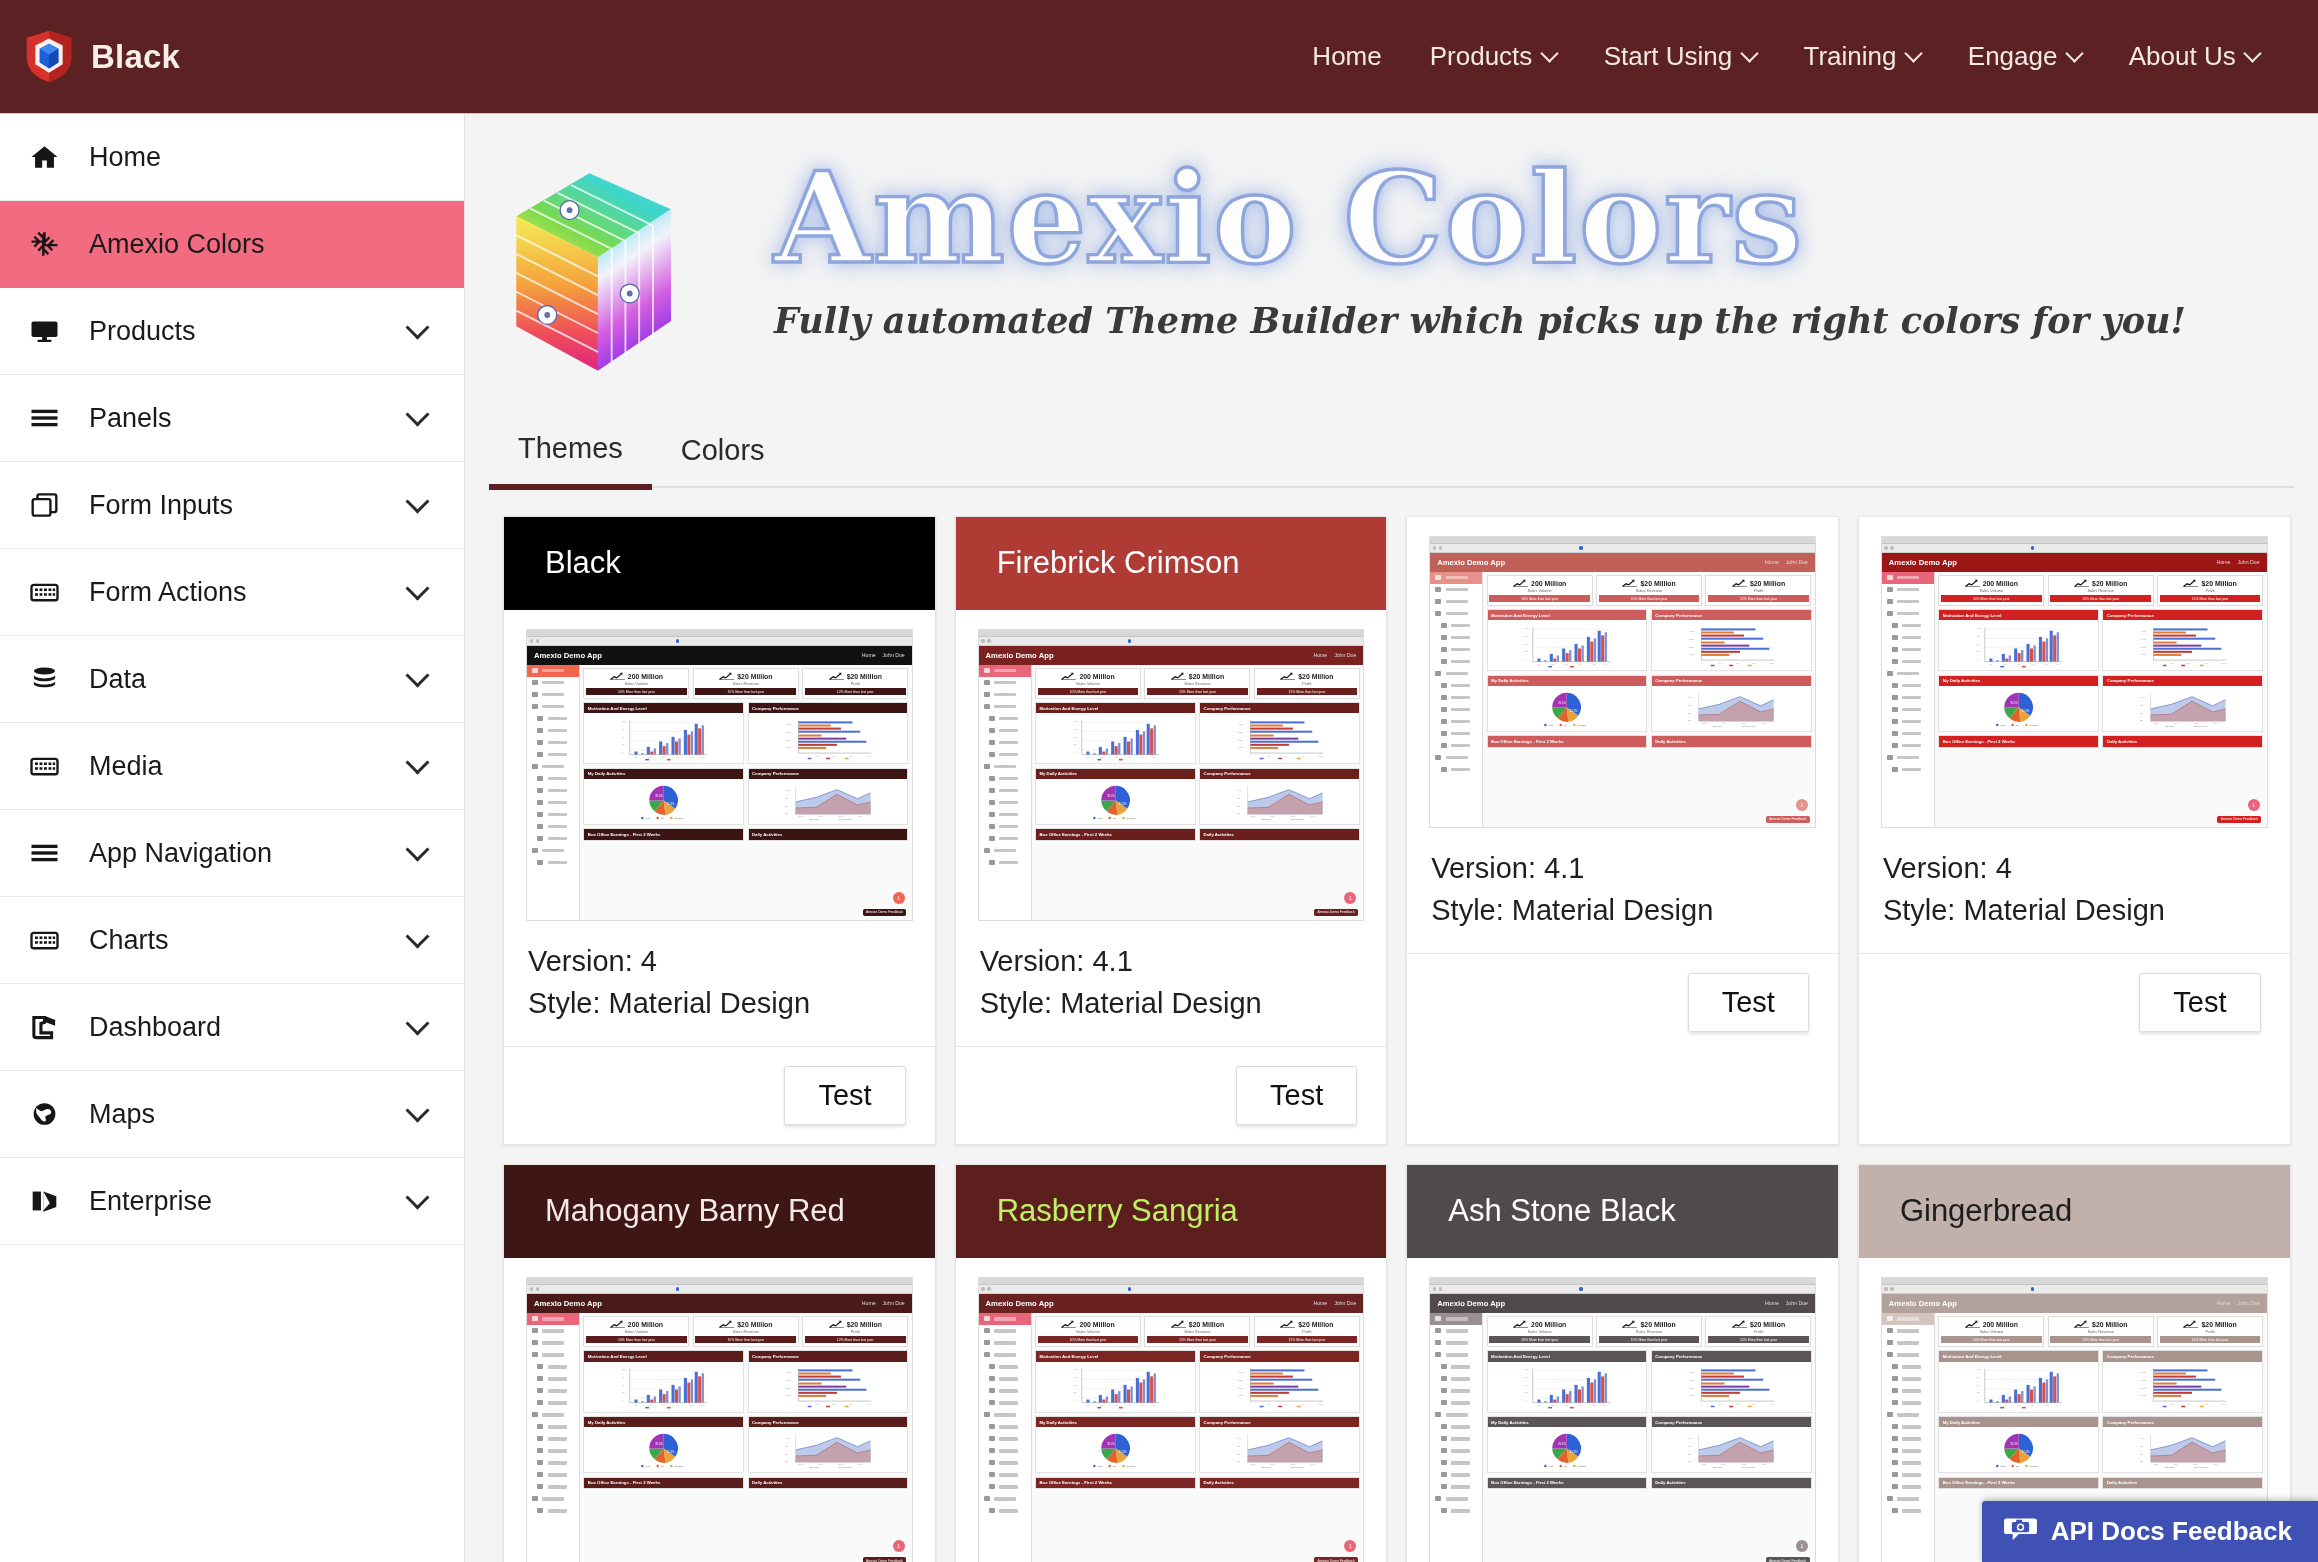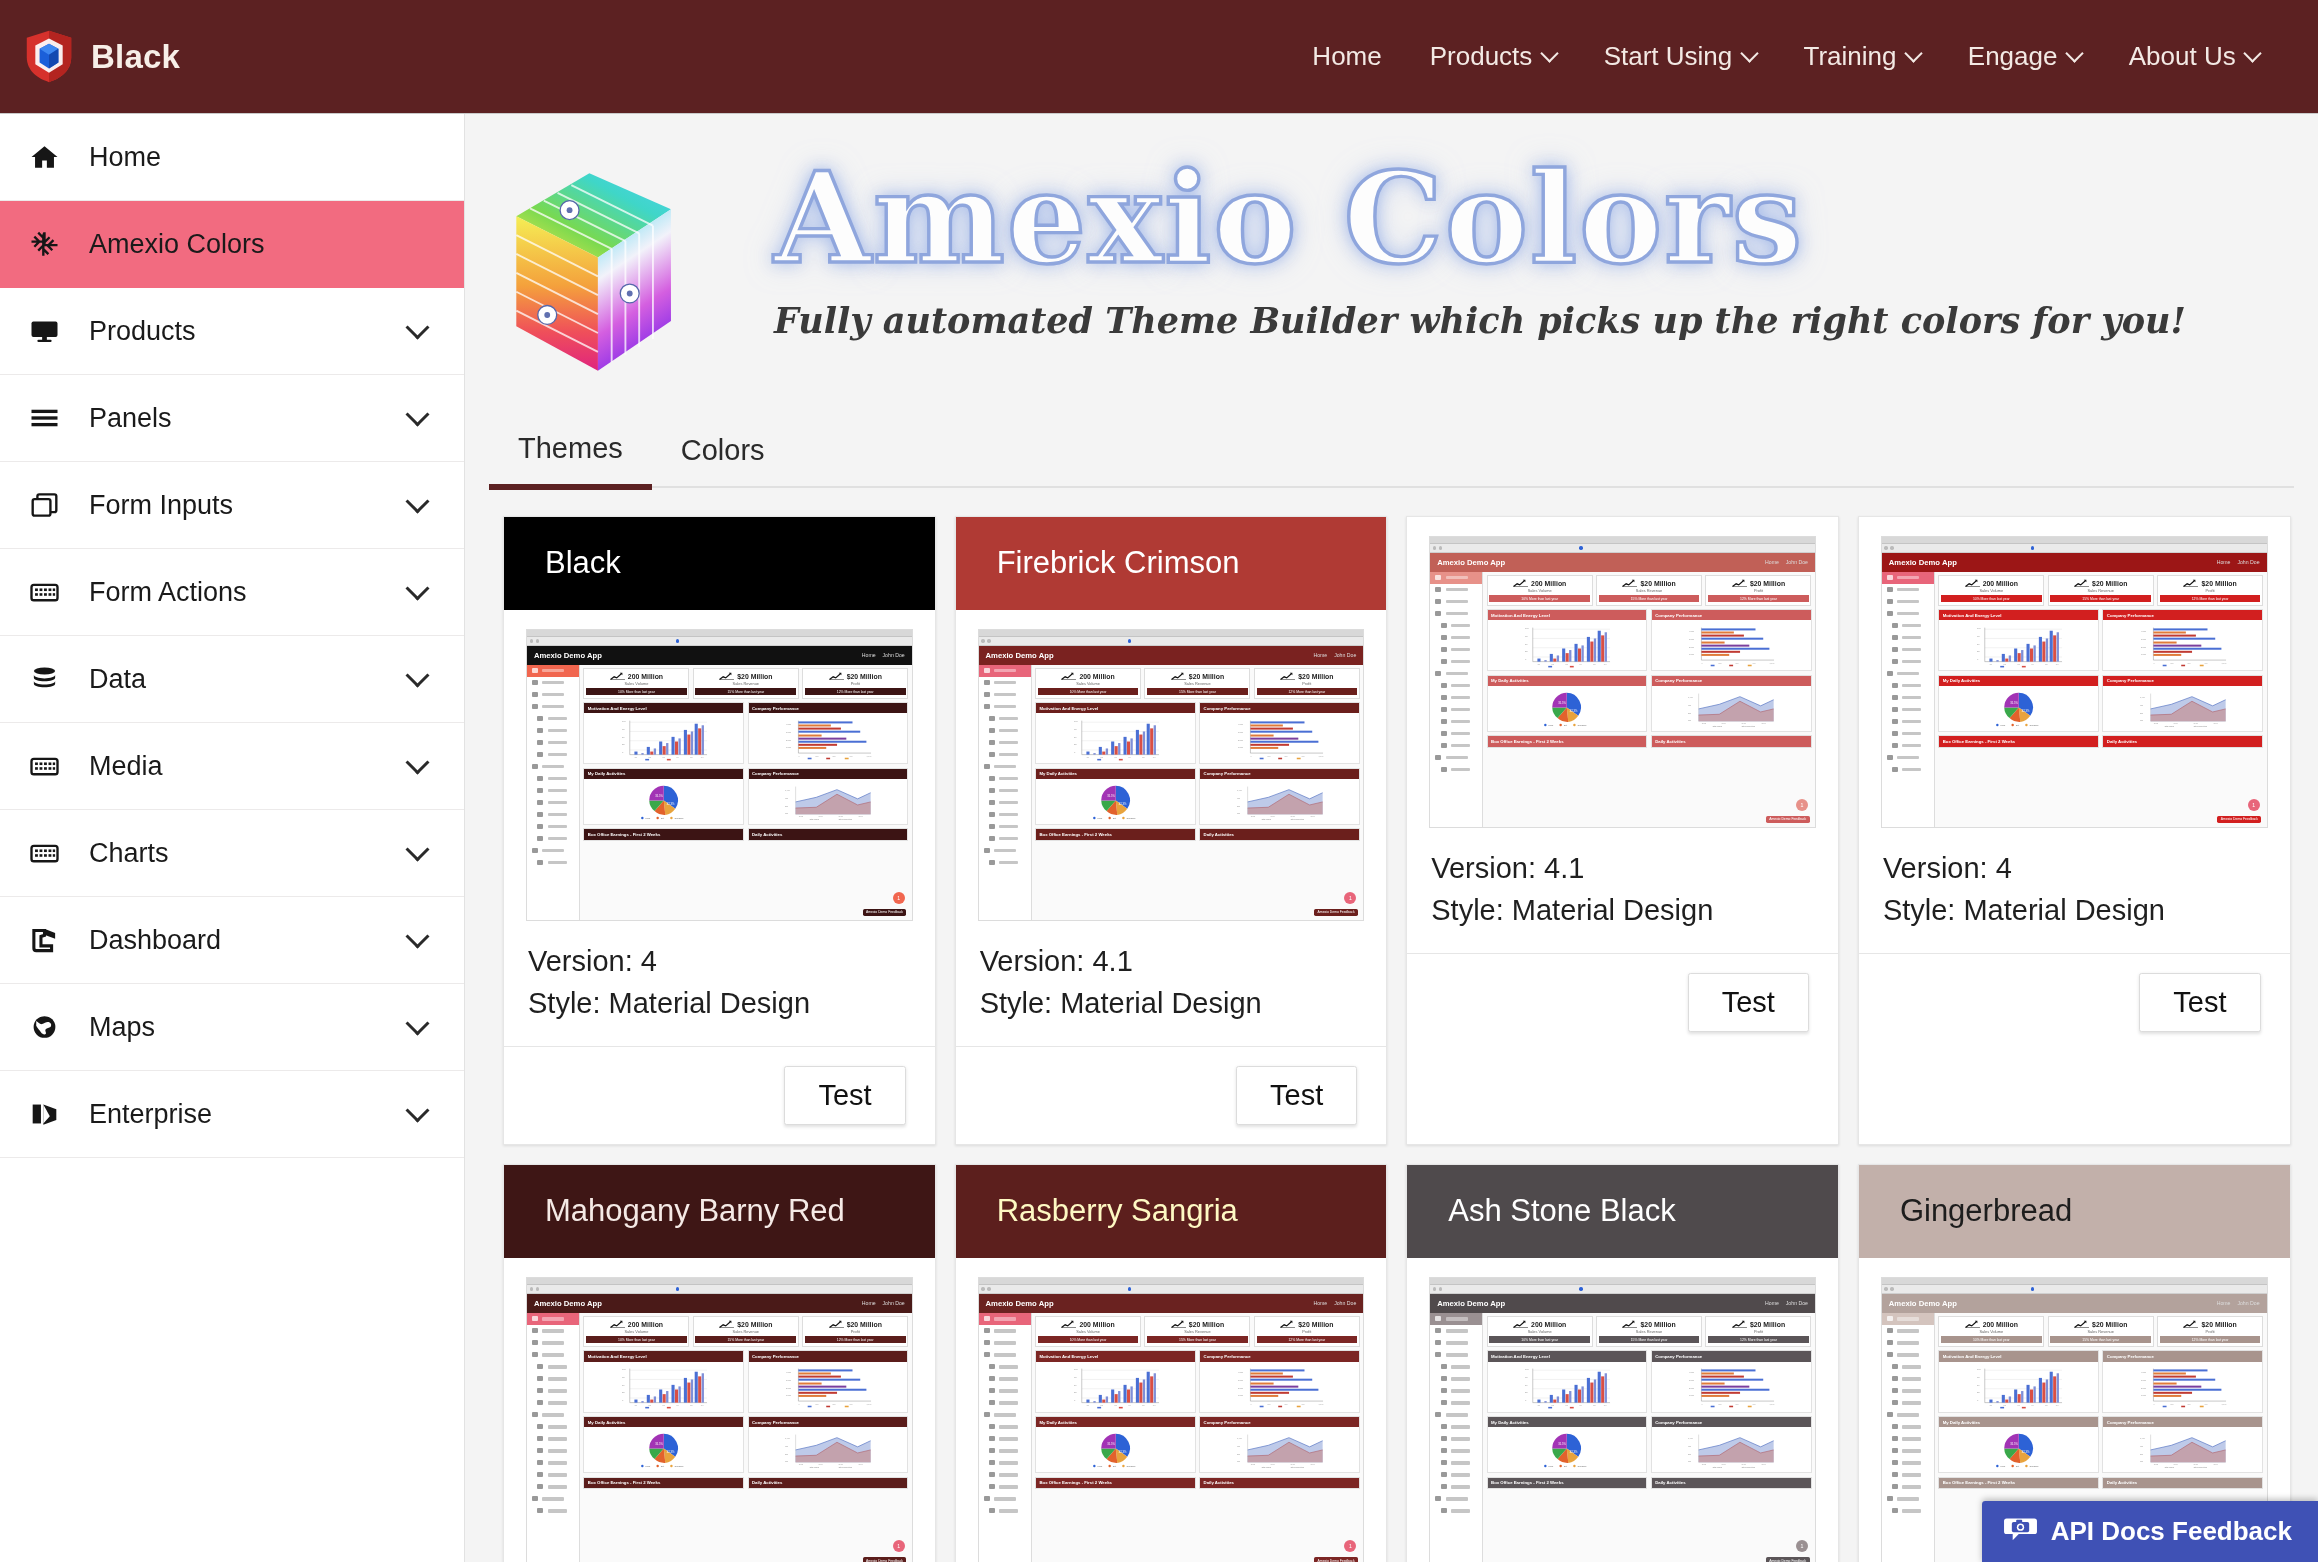--- a/index.html
+++ b/index.html
@@ -323,20 +323,31 @@
             <rect x="19" y="12" width="2" height="2.2"></rect>
           </g>
         </svg>
       </span>
       <span class="side-label">Media</span>
       <i class="side-chev"></i>
     </div>
     <div class="side-item">
       <span class="side-ico">
         <svg width="29" height="26" viewBox="0 0 24 22" fill="#161616">
+          <rect x="1" y="4" width="22" height="2.8"></rect>
+          <rect x="1" y="9.6" width="22" height="2.8"></rect>
+          <rect x="1" y="15.2" width="22" height="2.8"></rect>
+        </svg>
+      </span>
+      <span class="side-label">App Navigation</span>
+      <i class="side-chev"></i>
+    </div>
+    <div class="side-item">
+      <span class="side-ico">
+        <svg width="29" height="26" viewBox="0 0 24 22" fill="#161616">
           <rect x="1" y="5" width="22" height="13" rx="2" fill="none" stroke="#161616" stroke-width="2"></rect>
           <g fill="#161616">
             <rect x="4" y="8" width="2.4" height="2.2"></rect>
             <rect x="7.8" y="8" width="2.4" height="2.2"></rect>
             <rect x="11.6" y="8" width="2.4" height="2.2"></rect>
             <rect x="15.4" y="8" width="2.4" height="2.2"></rect>
             <rect x="19" y="8" width="2" height="2.2"></rect>
             <rect x="4" y="12" width="2.4" height="2.2"></rect>
             <rect x="7.8" y="12" width="2.4" height="2.2"></rect>
             <rect x="11.6" y="12" width="2.4" height="2.2"></rect>
@@ -1874,21 +1885,21 @@
       </div>
     </div>
     <div class="mini-fab" style="background:#E8657A">1</div>
     <div class="mini-fb" style="background:#5b1d1b">Amexio Demo Feedback</div>
   </div>
           </div>
     </div>
 
     </div>
       <div class="card">
-    <div class="card-head" style="background:#5C1F1D;color:#fef9c3">Rasberry Sangria</div>
+    <div class="card-head" style="background:#5C1F1D;color:#bef264">Rasberry Sangria</div>
     <div class="card-body">
       <div class="thumb">
   <div class="mini">
     <div class="mini-chrome"></div>
     <div class="mini-chrome2">
       <i class="mini-dot" style="background:#bbb"></i>
                 <i class="mini-dot" style="background:#bbb"></i>
       <i class="mini-dot" style="background:#2d62d6;margin-left:137px"></i>
     </div>
     <div class="mini-top" style="background:#6a2220">

